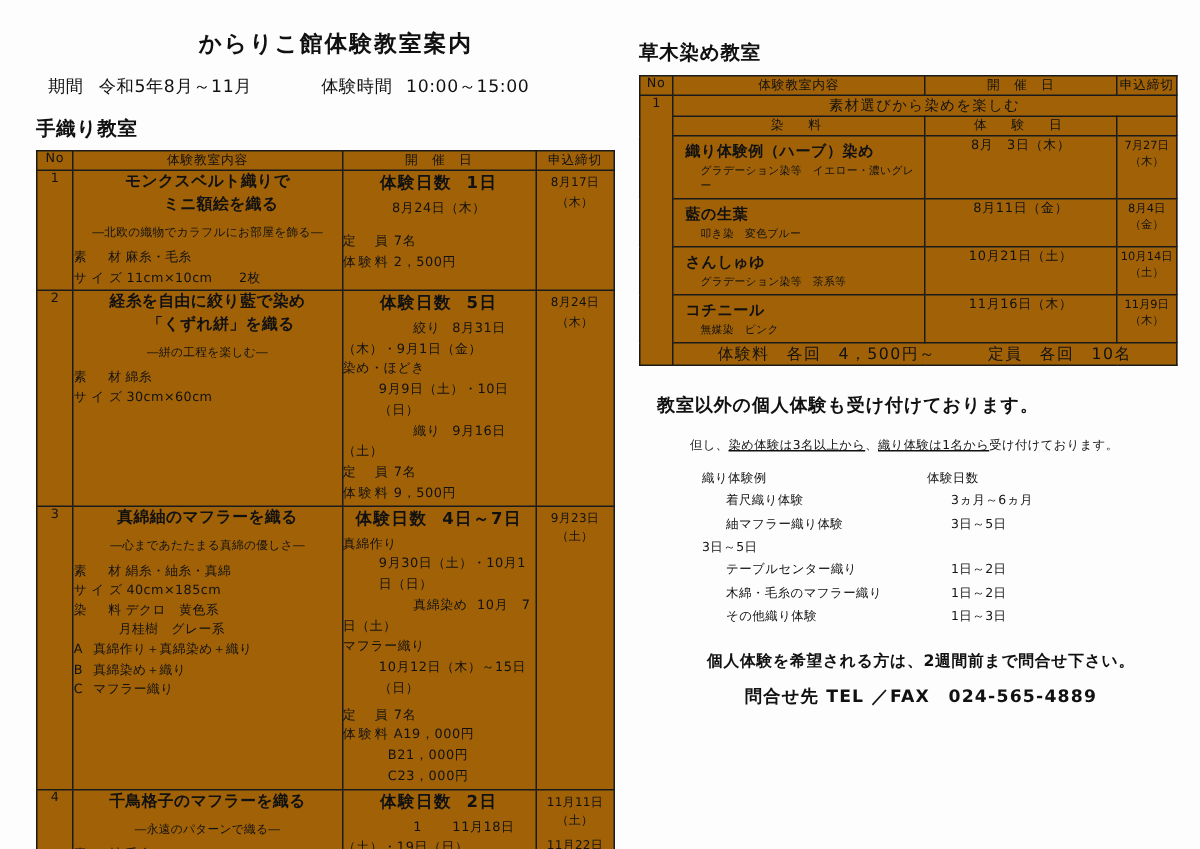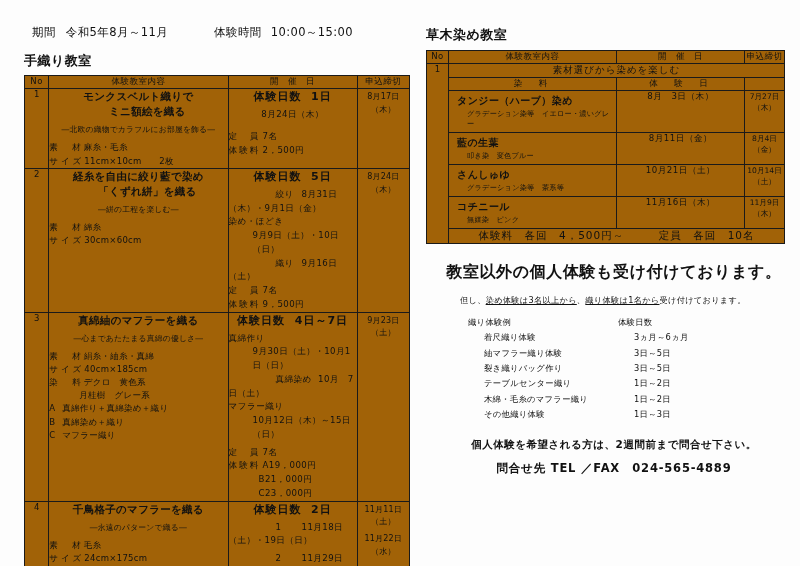--- a/index.html
+++ b/index.html
@@ -204,24 +204,24 @@
     letter-spacing: 1px;
     padding: 7px 0;
   }
 
   
   .notice {
     margin: 18px 0 0 20px;
     width: 352px;
   }
   .notice-title {
-    font-size: 16px;
+    font-size: 12px;
     font-weight: bold;
     letter-spacing: 0.6px;
-    text-align: center;
+    text-align: left;
   }
   .notice-cond {
     font-size: 8.2px;
     letter-spacing: 0.3px;
     margin-top: 12px;
     padding-left: 22px;
   }
   .notice-cond .u { text-decoration: underline; }
   .list-wrap {
     margin-top: 9px;
@@ -251,20 +251,21 @@
     letter-spacing: 0.8px;
   }
 </style>
 </head>
 <body>
 
 <div class="page">
 
   <div class="col-left">
 
+    <div class="doc-title">からりこ館体験教室案内</div>
 
     <div class="period-line">
       <span class="p-label">期間</span>
       <span class="p-val">令和5年8月～11月</span>
       <span class="t-label">体験時間</span>
       <span class="t-val">10:00～15:00</span>
     </div>
 
     <div class="section-title">手織り教室</div>
 
@@ -432,21 +433,21 @@
       </tr>
 
       <tr>
         <td class="sub-h">染　料</td>
         <td class="sub-h">体　験　日</td>
         <td class="sub-h"></td>
       </tr>
 
       <tr>
         <td>
-          <div class="dye-name">タンジー（ハーブ）染め</div>
+          <div class="dye-name">織り体験例（ハーブ）染め</div>
           <div class="dye-desc">グラデーション染等　イエロー・濃いグレー</div>
         </td>
         <td class="dye-date">8月　3日（木）</td>
         <td class="dye-dl">
           <div>7月27日</div>
           <div>（木）</div>
         </td>
       </tr>
 
       <tr>
@@ -503,21 +504,20 @@
         </div>
         <div class="list-row indent">
           <span class="lbl">着尺織り体験</span>
           <span class="val">3ヵ月～6ヵ月</span>
         </div>
         <div class="list-row indent">
           <span class="lbl">紬マフラー織り体験</span>
           <span class="val">3日～5日</span>
         </div>
         <div class="list-row indent">
-          <span class="lbl">裂き織りバッグ作り</span>
           <span class="val">3日～5日</span>
         </div>
         <div class="list-row indent">
           <span class="lbl">テーブルセンター織り</span>
           <span class="val">1日～2日</span>
         </div>
         <div class="list-row indent">
           <span class="lbl">木綿・毛糸のマフラー織り</span>
           <span class="val">1日～2日</span>
         </div>

